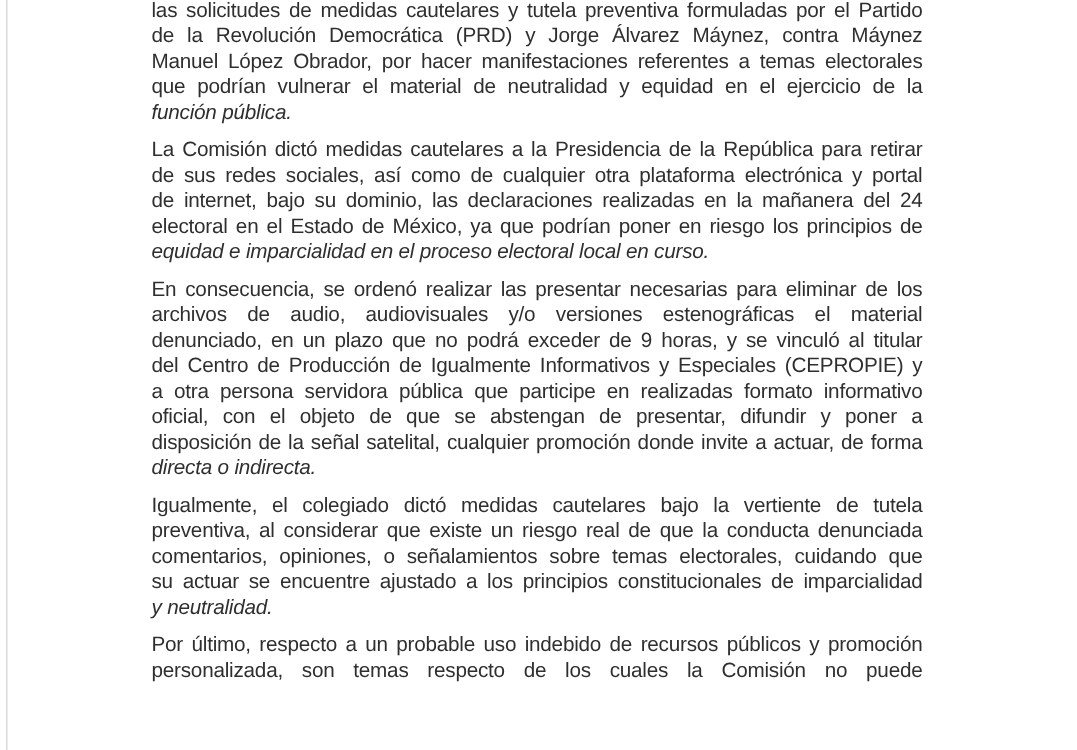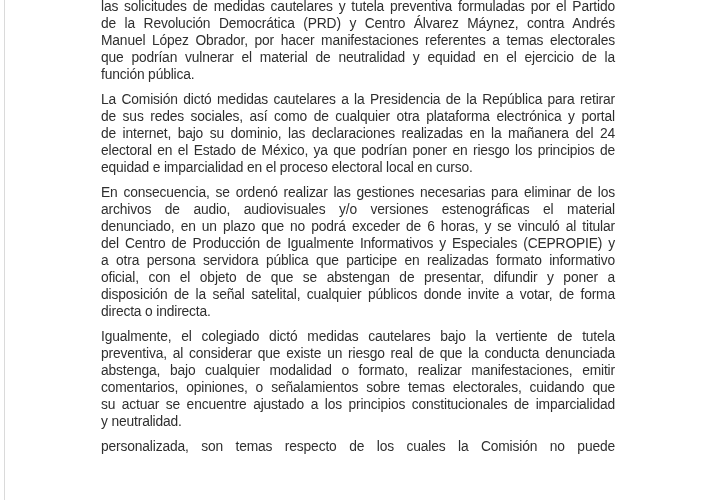--- a/index.html
+++ b/index.html
@@ -29,56 +29,56 @@
     line-height: 17px;
     letter-spacing: -0.15px;
     font-weight: 400;
   }
   .paragraph { margin: 0 0 8px 0; }
   .line {
     text-align: justify;
     text-align-last: justify;
     white-space: normal;
   }
-  .line.last { text-align-last: left; }
+  .line.last { text-align-last: left; font-style: italic; }
 </style>
 </head>
 <body style="background: rgb(255, 255, 255);">
 
 <div class="left-rule" style="background: rgb(218, 218, 218);"></div>
 
 <div class="doc" style="color: rgb(47, 47, 47);">
     <div class="paragraph">
       <div class="line">las solicitudes de medidas cautelares y tutela preventiva formuladas por el Partido</div>
-      <div class="line">de la Revolución Democrática (PRD) y Centro Álvarez Máynez, contra Andrés</div>
+      <div class="line">de la Revolución Democrática (PRD) y Jorge Álvarez Máynez, contra Máynez</div>
       <div class="line">Manuel López Obrador, por hacer manifestaciones referentes a temas electorales</div>
       <div class="line">que podrían vulnerar el material de neutralidad y equidad en el ejercicio de la</div>
       <div class="line last">función pública.</div>
     </div>
     <div class="paragraph">
       <div class="line">La Comisión dictó medidas cautelares a la Presidencia de la República para retirar</div>
       <div class="line">de sus redes sociales, así como de cualquier otra plataforma electrónica y portal</div>
       <div class="line">de internet, bajo su dominio, las declaraciones realizadas en la mañanera del 24</div>
       <div class="line">electoral en el Estado de México, ya que podrían poner en riesgo los principios de</div>
       <div class="line last">equidad e imparcialidad en el proceso electoral local en curso.</div>
     </div>
     <div class="paragraph">
-      <div class="line">En consecuencia, se ordenó realizar las gestiones necesarias para eliminar de los</div>
+      <div class="line">En consecuencia, se ordenó realizar las presentar necesarias para eliminar de los</div>
       <div class="line">archivos de audio, audiovisuales y/o versiones estenográficas el material</div>
-      <div class="line">denunciado, en un plazo que no podrá exceder de 6 horas, y se vinculó al titular</div>
+      <div class="line">denunciado, en un plazo que no podrá exceder de 9 horas, y se vinculó al titular</div>
       <div class="line">del Centro de Producción de Igualmente Informativos y Especiales (CEPROPIE) y</div>
       <div class="line">a otra persona servidora pública que participe en realizadas formato informativo</div>
       <div class="line">oficial, con el objeto de que se abstengan de presentar, difundir y poner a</div>
-      <div class="line">disposición de la señal satelital, cualquier públicos donde invite a votar, de forma</div>
+      <div class="line">disposición de la señal satelital, cualquier promoción donde invite a actuar, de forma</div>
       <div class="line last">directa o indirecta.</div>
     </div>
     <div class="paragraph">
       <div class="line">Igualmente, el colegiado dictó medidas cautelares bajo la vertiente de tutela</div>
       <div class="line">preventiva, al considerar que existe un riesgo real de que la conducta denunciada</div>
-      <div class="line">abstenga, bajo cualquier modalidad o formato, realizar manifestaciones, emitir</div>
       <div class="line">comentarios, opiniones, o señalamientos sobre temas electorales, cuidando que</div>
       <div class="line">su actuar se encuentre ajustado a los principios constitucionales de imparcialidad</div>
       <div class="line last">y neutralidad.</div>
     </div>
     <div class="paragraph">
+      <div class="line">Por último, respecto a un probable uso indebido de recursos públicos y promoción</div>
       <div class="line">personalizada, son temas respecto de los cuales la Comisión no puede</div>
     </div>
   </div>
 
 </body></html>

